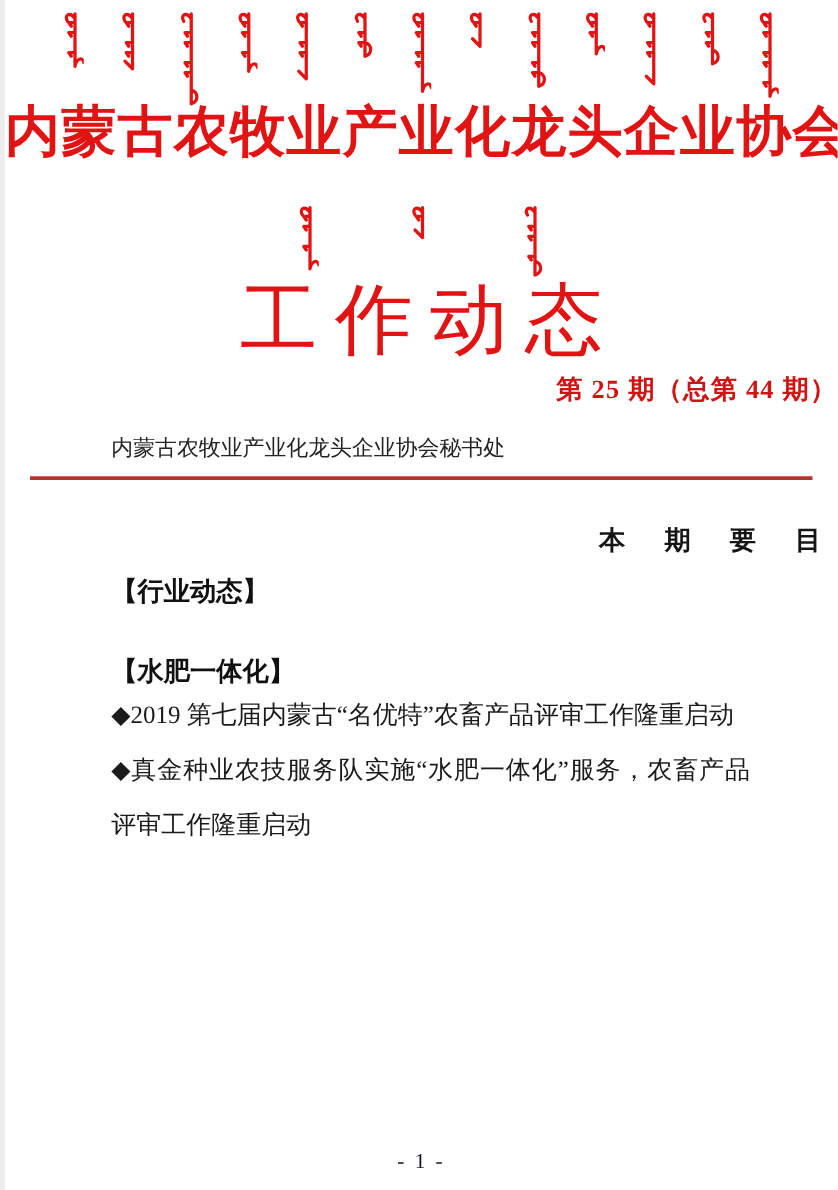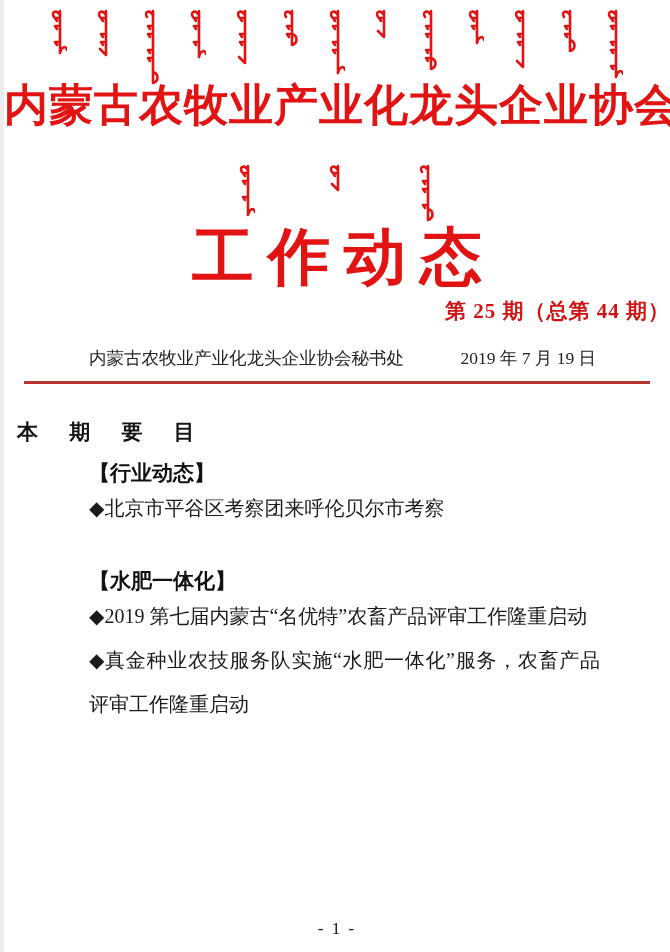--- a/index.html
+++ b/index.html
@@ -27,21 +27,21 @@
     line-height:1.25;
     letter-spacing:1px;
     color:var(--red);
     white-space:nowrap;
   }
   
   .bulletin-title{
     margin-top:-2px;
     text-align:center;
     font-size:62px;
-    font-weight:bold;
+    font-weight:normal;
     line-height:1.1;
     letter-spacing:14px;
     text-indent:14px;
     color:var(--red);
   }
   .issue-line{
     margin-top:6px;
     text-align:right;
     font-size:21px;
     font-weight:bold;
@@ -58,21 +58,21 @@
     line-height:1.3;
     color:#242424;
   }
   .rule{
     margin:11px 20px 0;
     height:3px;
     background:var(--rule-red);
   }
   .toc-heading{
     margin-top:34px;
-    text-align:left;
+    text-align:right;
     font-size:21px;
     font-weight:bold;
     letter-spacing:13px;
     text-indent:13px;
     color:#151515;
   }
   .toc{
     padding:14px 70px 0 85px;
   }
   .toc-section{margin:0;}
@@ -160,31 +160,29 @@
       <path d="M9 3 V57 M9 7 c-4 -6 -9 -3 -6 2 M9 18 h-5 l2 3 M9 26 h-5 l2 3 M9 42 h-5 l2 3 M9 57 c6 -2 6 -9 0 -11" fill="none" stroke="currentColor" stroke-width="2.6" stroke-linecap="round" stroke-linejoin="round"></path>
     </svg>
   </div>
 
 <div class="bulletin-title">工作动态</div>
 
 <div class="issue-line">第 25 期（总第 44 期）</div>
 
 <div class="pub-row">
   <span>内蒙古农牧业产业化龙头企业协会秘书处</span>
-  <span>2019 年 7 月 19 日</span>
 </div>
 
 <div class="rule"></div>
 
 <div class="toc-heading">本 期 要 目</div>
 
 <div class="toc">
     <div class="toc-section">
       <h3 class="toc-section-label">【行业动态】</h3>
-      <p class="toc-item">◆北京市平谷区考察团来呼伦贝尔市考察</p>
     </div>
     <div class="toc-section">
       <h3 class="toc-section-label">【水肥一体化】</h3>
       <p class="toc-item">◆2019 第七届内蒙古“名优特”农畜产品评审工作隆重启动</p>
       <p class="toc-item">◆真金种业农技服务队实施“水肥一体化”服务，农畜产品评审工作隆重启动</p>
     </div>
   </div>
 
 <div class="page-footer">- 1 -</div>
 

